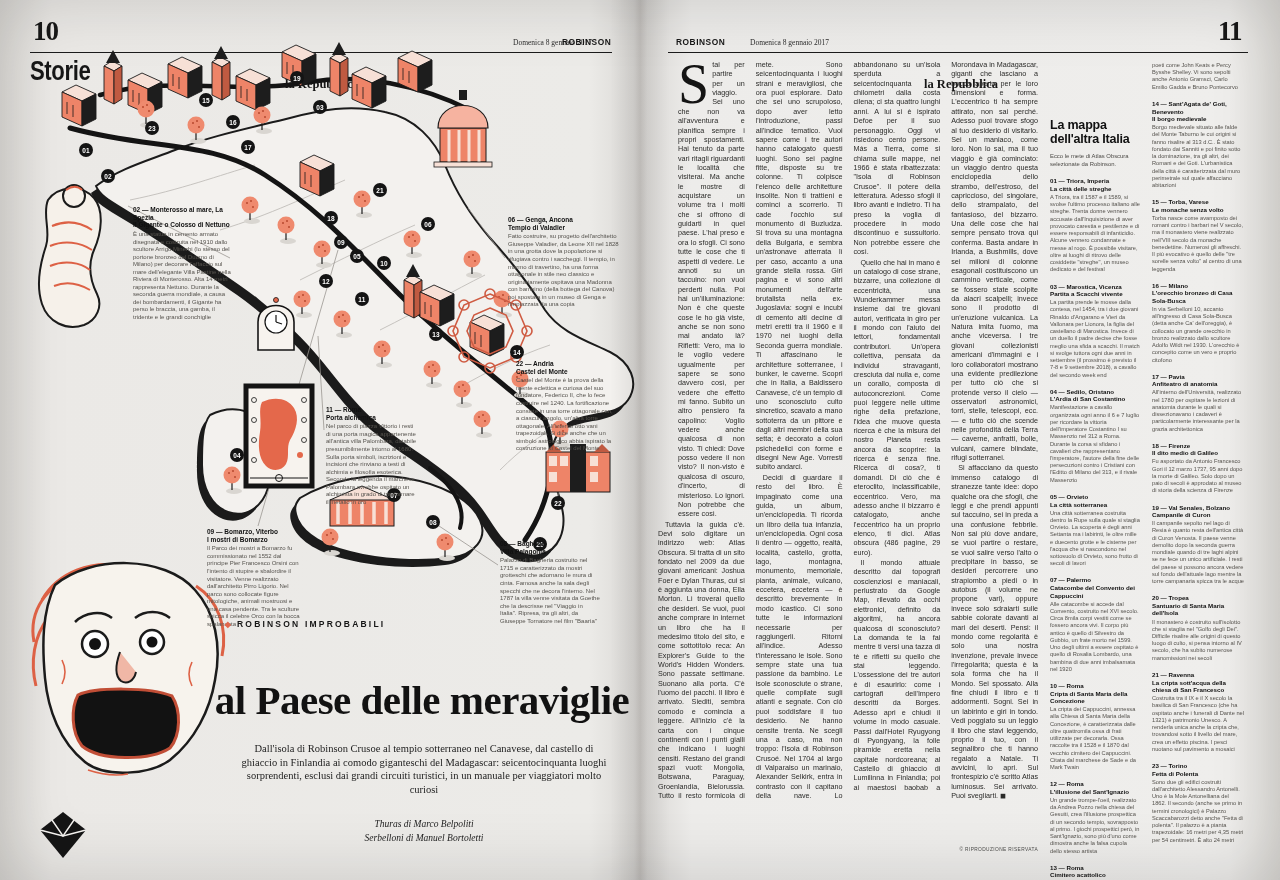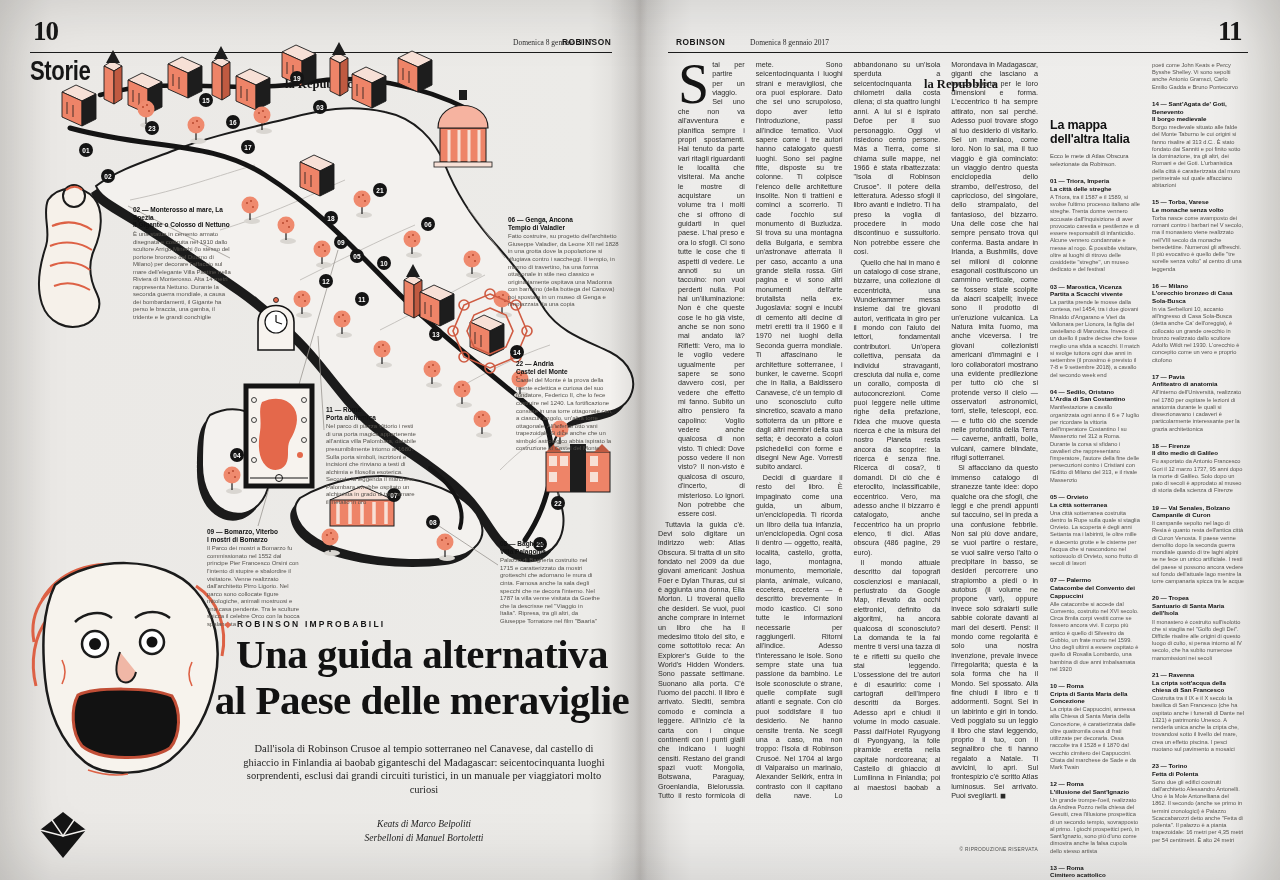--- a/index.html
+++ b/index.html
@@ -401,26 +401,26 @@
     <div class="annot" style="left:500px;top:540px;width:100px;">
       <div class="annot-head"><span>08 — Bagheria</span><br>
         <span>Villa Palagonia</span></div>
       <div class="annot-body">Palazzo di Bagheria costruito nel 1715 e caratterizzato da mostri grotteschi che adornano le mura di cinta. Famosa anche la sala degli specchi che ne decora l'interno. Nel 1787 la villa venne visitata da Goethe che la descrisse nel "Viaggio in Italia". Ripresa, tra gli altri, da Giuseppe Tornatore nel film "Baarìa"</div>
     </div>
 
     <div class="kicker">
       <span class="diamond">◆</span><span>ROBINSON IMPROBABILI</span>
     </div>
     <div class="headline">
-      <span>Una guida alternativa</span><br>
+      <br>
       <span>al Paese delle meraviglie</span>
     </div>
-    <div class="standfirst">Dall'isola di Robinson Crusoe al tempio sotterraneo nel Canavese, dal castello di ghiaccio in Finlandia ai baobab giganteschi del Madagascar: seicentocinquanta luoghi sorprendenti, esclusi dai grandi circuiti turistici, in un manuale per viaggiatori molto curiosi</div>
+    <div class="standfirst">Dall'isola di Robinson Crusoe al tempio sotterraneo nel Canavese, dal castello di ghiaccio in Finlandia ai comodo giganteschi del Madagascar: seicentocinquanta luoghi sorprendenti, esclusi dai grandi circuiti turistici, in un manuale per viaggiatori molto curiosi</div>
     <div class="credits">
-      <span>Keats di Marco Belpoliti</span><br>
+      <span>Thuras di Marco Belpoliti</span><br>
       <span>Serbelloni di Manuel Bortoletti</span>
     </div>
   </div>
 
   <div class="fold"></div>
 
   <div>
     <div class="hdr-brand" style="left:676px;">ROBINSON</div>
     <div class="hdr-date" style="left:742px;">Domenica 8 gennaio 2017</div>
     <div class="masthead" style="left:924px;">la Repubblica</div>

